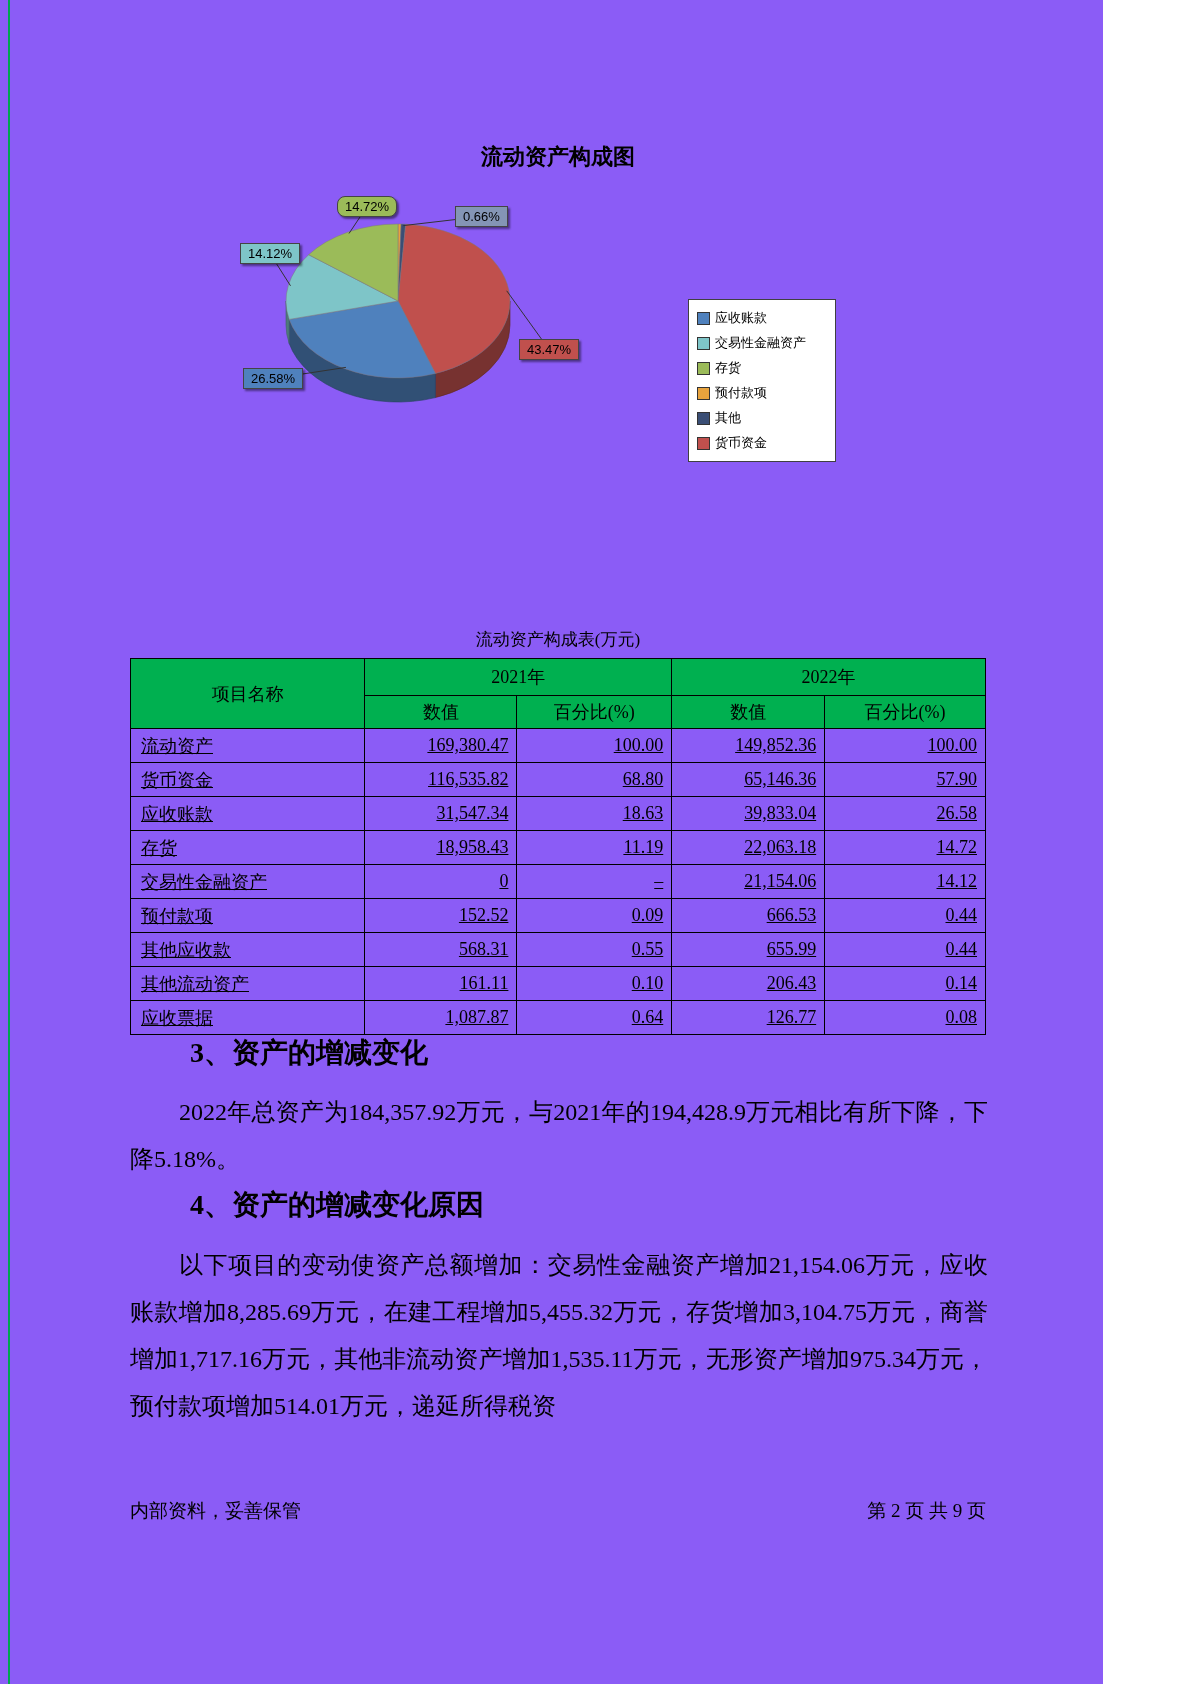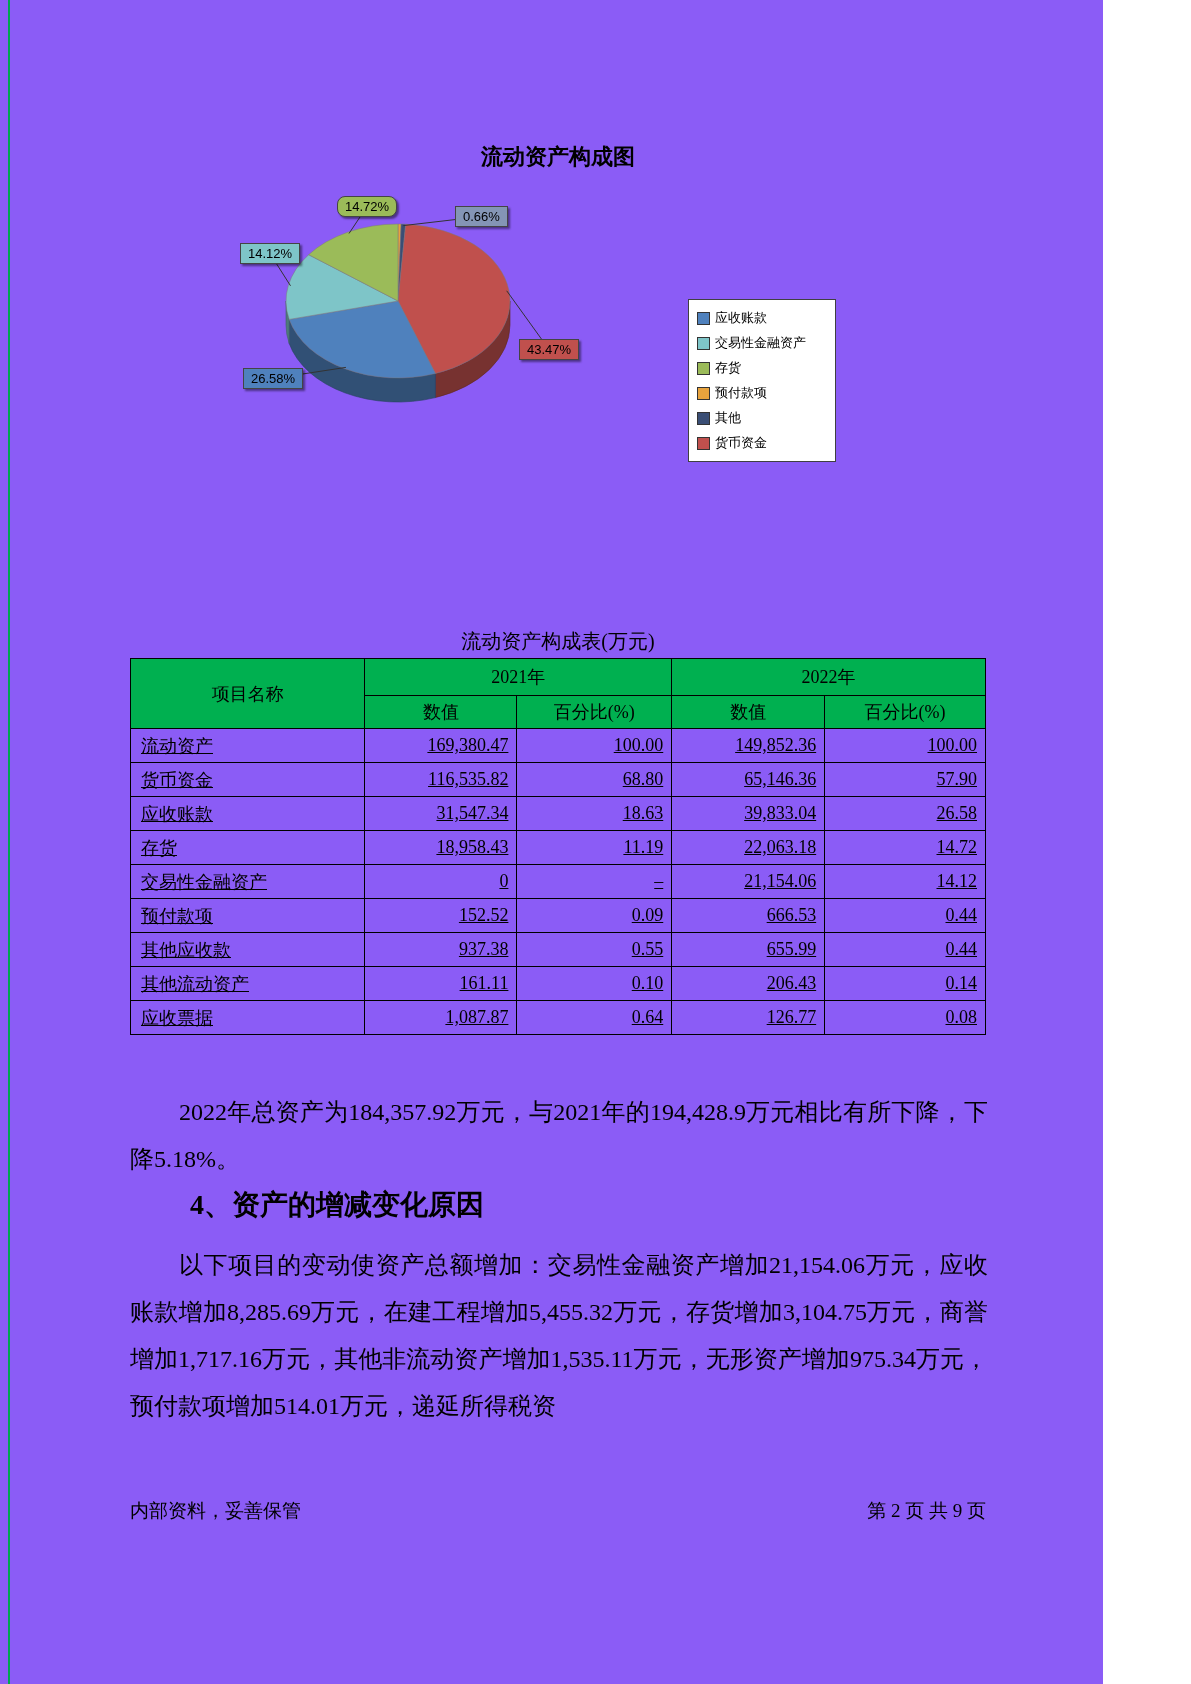--- a/index.html
+++ b/index.html
@@ -10,21 +10,21 @@
         font-size:22px;font-weight:bold;}
   .chart-svg{position:absolute;left:0;top:0;}
   .pie-label{position:absolute;font-family:"Liberation Sans",sans-serif;font-size:13px;line-height:15px;
         padding:2px 7px;border:1px solid #444;color:#000;white-space:nowrap;
         box-shadow:2px 2px 2px rgba(0,0,0,0.45);}
   .legend{position:absolute;left:688px;top:299px;width:130px;border:1px solid #404040;background:#fff;
         padding:9px 8px;display:flex;flex-direction:column;gap:7px;
         font-family:"Liberation Sans",sans-serif;font-size:13px;}
   .legend-item{display:flex;align-items:center;gap:5px;}
   .legend-chip{width:11px;height:11px;border:1px solid #333;flex:0 0 auto;}
-  .table-title{position:absolute;left:130px;top:628px;width:856px;text-align:center;font-size:20px;}
+  .table-title{position:absolute;left:130px;top:628px;width:856px;text-align:center;font-size:17px;}
   .data-table{position:absolute;left:130px;top:658px;width:856px;border-collapse:collapse;font-size:18px;}
   .data-table th,.data-table td{border:1px solid #000;}
   .data-table thead th{background:#00B050;font-weight:normal;text-align:center;}
   .th-year{height:34px;}
   .th-sub{height:30px;}
   .data-table tbody td{height:31px;text-decoration:underline;}
   .data-table td.label-cell{padding-left:10px;text-align:left;}
   .data-table td.num-cell{padding-right:8px;text-align:right;padding-left:32px;}
   .h-sec{position:absolute;left:130px;width:856px;font-size:28px;font-weight:bold;padding-left:60px;}
   .para{position:absolute;left:130px;width:858px;font-size:24px;line-height:47px;
@@ -145,21 +145,21 @@
         </tr>
         <tr>
           <td class="label-cell">预付款项</td>
           <td class="num-cell">152.52</td>
           <td class="num-cell">0.09</td>
           <td class="num-cell">666.53</td>
           <td class="num-cell">0.44</td>
         </tr>
         <tr>
           <td class="label-cell">其他应收款</td>
-          <td class="num-cell">937.38</td>
+          <td class="num-cell">568.31</td>
           <td class="num-cell">0.55</td>
           <td class="num-cell">655.99</td>
           <td class="num-cell">0.44</td>
         </tr>
         <tr>
           <td class="label-cell">其他流动资产</td>
           <td class="num-cell">161.11</td>
           <td class="num-cell">0.10</td>
           <td class="num-cell">206.43</td>
           <td class="num-cell">0.14</td>
@@ -167,20 +167,21 @@
         <tr>
           <td class="label-cell">应收票据</td>
           <td class="num-cell">1,087.87</td>
           <td class="num-cell">0.64</td>
           <td class="num-cell">126.77</td>
           <td class="num-cell">0.08</td>
         </tr>
       </tbody>
   </table>
 
+  <div class="h-sec" style="top:1034px">3、资产的增减变化</div>
   <div class="para" style="top:1089px">2022年总资产为184,357.92万元，与2021年的194,428.9万元相比有所下降，下降5.18%。</div>
   <div class="h-sec" style="top:1186px">4、资产的增减变化原因</div>
   <div class="para" style="top:1242px">以下项目的变动使资产总额增加：交易性金融资产增加21,154.06万元，应收账款增加8,285.69万元，在建工程增加5,455.32万元，存货增加3,104.75万元，商誉增加1,717.16万元，其他非流动资产增加1,535.11万元，无形资产增加975.34万元，预付款项增加514.01万元，递延所得税资</div>
 
   <div class="footer">
     <span>内部资料，妥善保管</span>
     <span>第 2 页  共 9 页</span>
   </div>
 <div class="pie-label" style="background: rgb(155, 187, 89); left: 337px; top: 196px; border-radius: 8px;">14.72%</div>
     <div class="pie-label" style="background: rgb(132, 149, 181); left: 455px; top: 206px;">0.66%</div>

